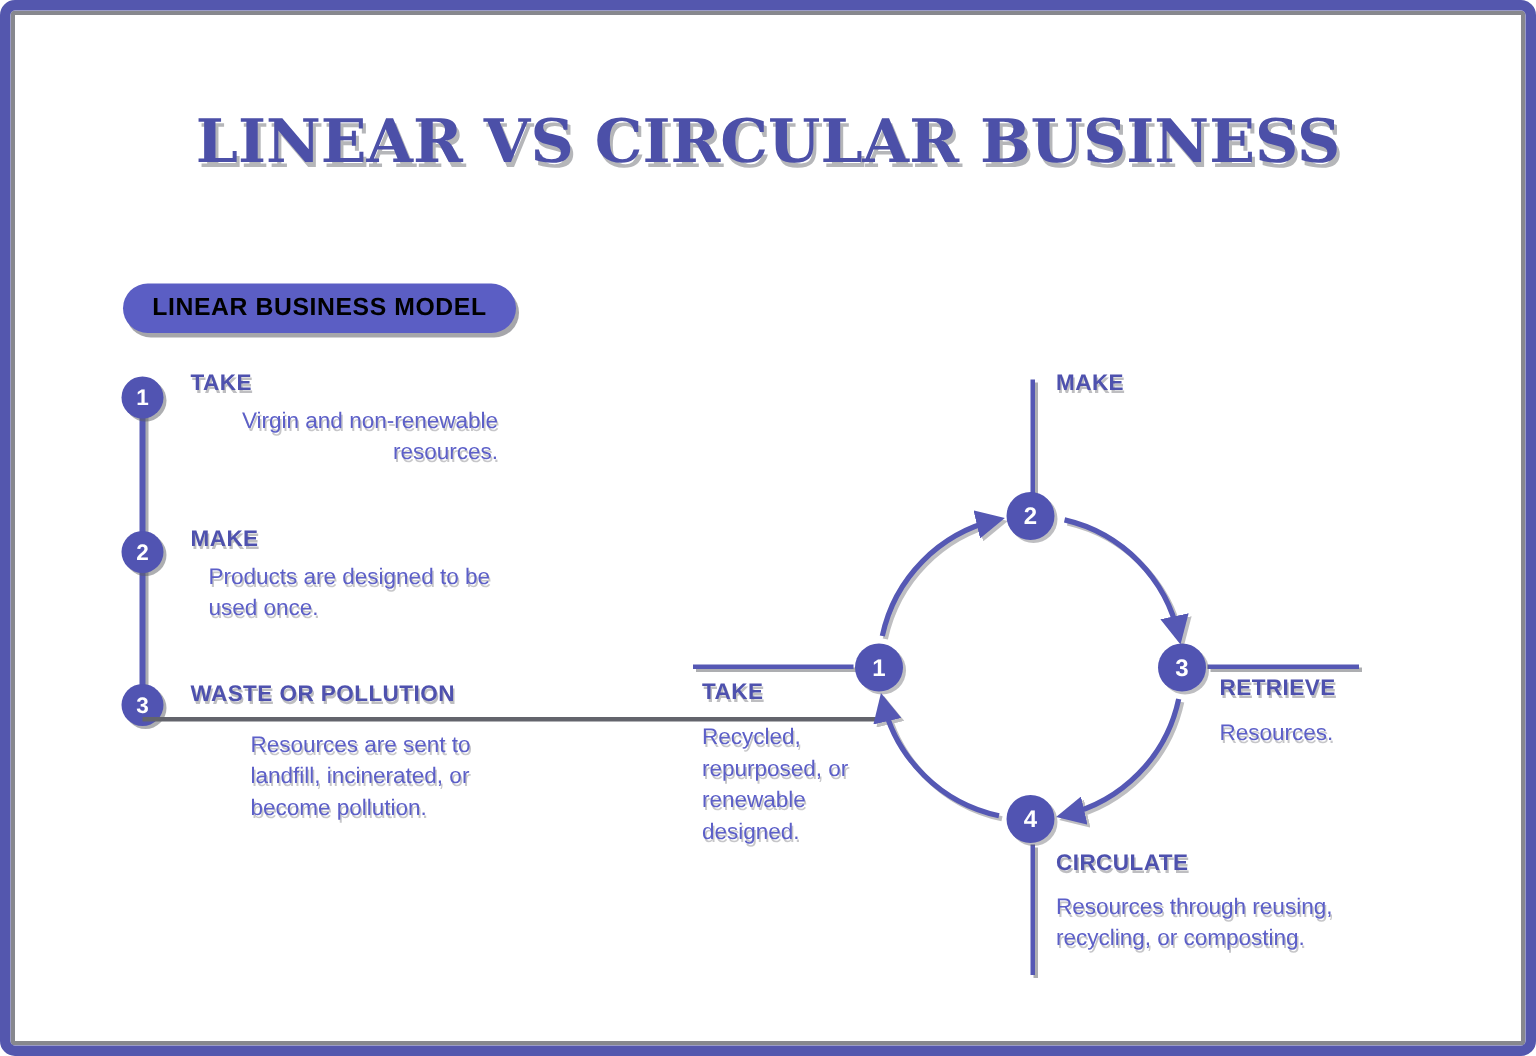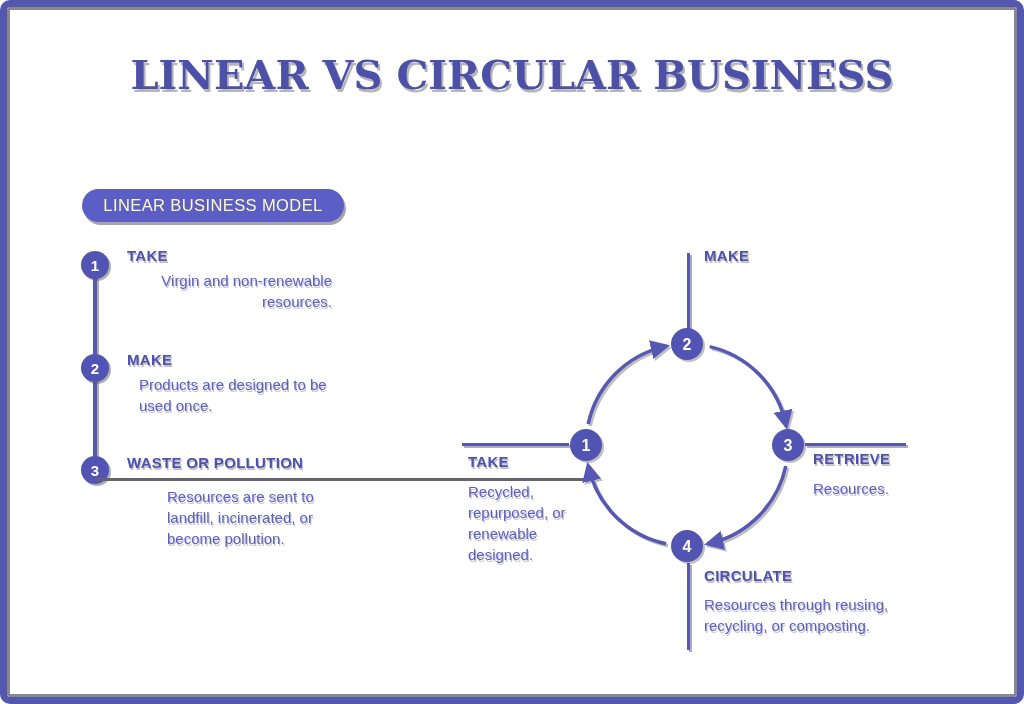--- a/index.html
+++ b/index.html
@@ -3,28 +3,28 @@
 <meta charset="utf-8">
 <style>
   html,body{margin:0;padding:0;background:#fff;}
   .canvas{
     position:relative; width:1024px; height:704px; box-sizing:border-box;
     background:#ffffff; border:7px solid #5457ae; border-radius:10px;
     box-shadow: inset 0 0 0 3px rgba(95,96,104,0.75);
     font-family:"Liberation Sans","DejaVu Sans",sans-serif; overflow:hidden;
   }
   .title{
-    position:absolute; left:0; right:0; top:44px; text-align:center;
+    position:absolute; left:0; right:0; top:64px; text-align:center;
     font-family:"DejaVu Serif","Liberation Serif",serif;
     font-size:40px; font-weight:bold; letter-spacing:0px; color:#4c50a8;
     text-shadow:2px 3px 0 rgba(92,93,100,0.45); margin:0;
   }
   .pill{
     position:absolute; height:33px; border-radius:17px; background:#5b5ec4;
-    color:#fef9c3; font-weight:normal; font-size:16.5px; letter-spacing:0.4px;
+    color:#000000; font-weight:bold; font-size:16.5px; letter-spacing:0.4px;
     display:flex; align-items:center; justify-content:center;
     box-shadow:2px 3px 0 rgba(92,93,100,0.55);
   }
   .pill-linear{left:75px; top:182px; width:262px;}
   .pill-circular{left:545px; top:182px; width:278px;}
   .vline{position:absolute; background:#5558b4; box-shadow:2px 2px 0 rgba(92,93,100,0.5);}
   .hline{position:absolute; background:#5558b4; box-shadow:2px 2px 0 rgba(92,93,100,0.5);}
   .connector{position:absolute; background:#63646c;}
   .node{
     position:absolute; width:28px; height:28px; border-radius:50%;

